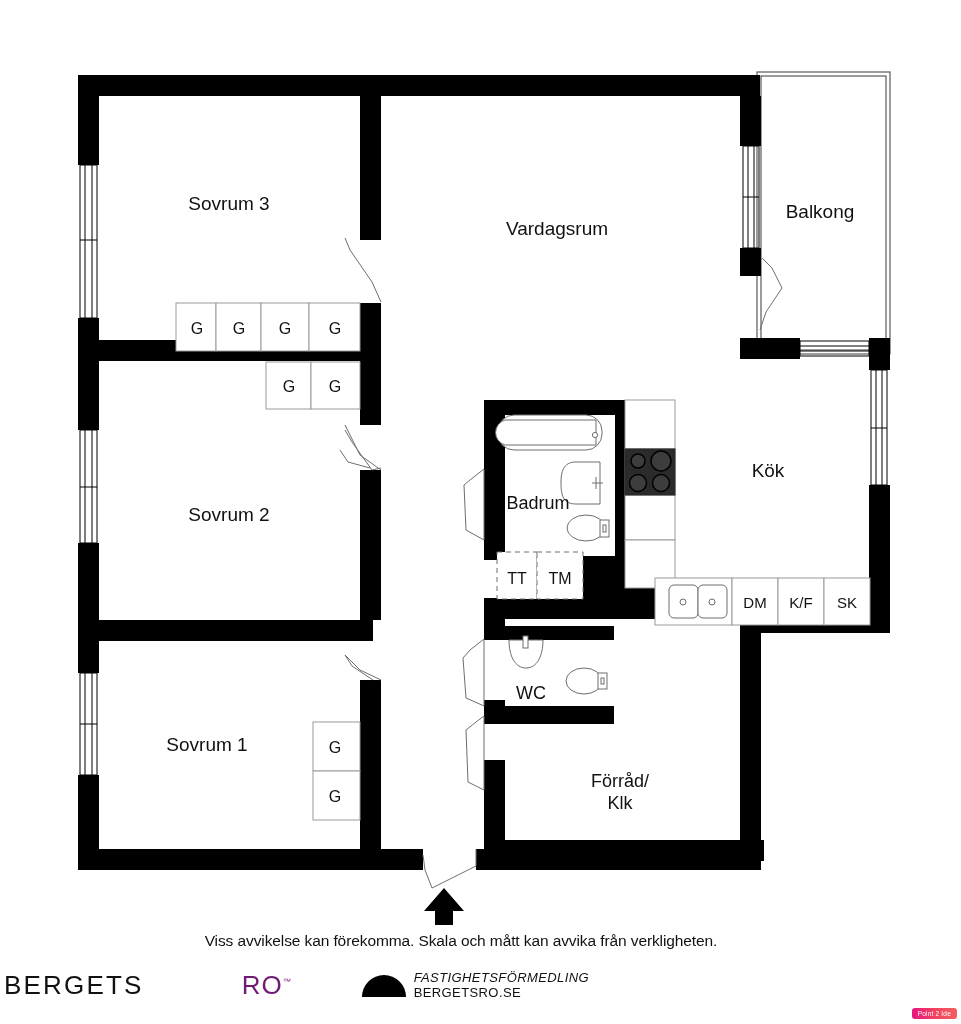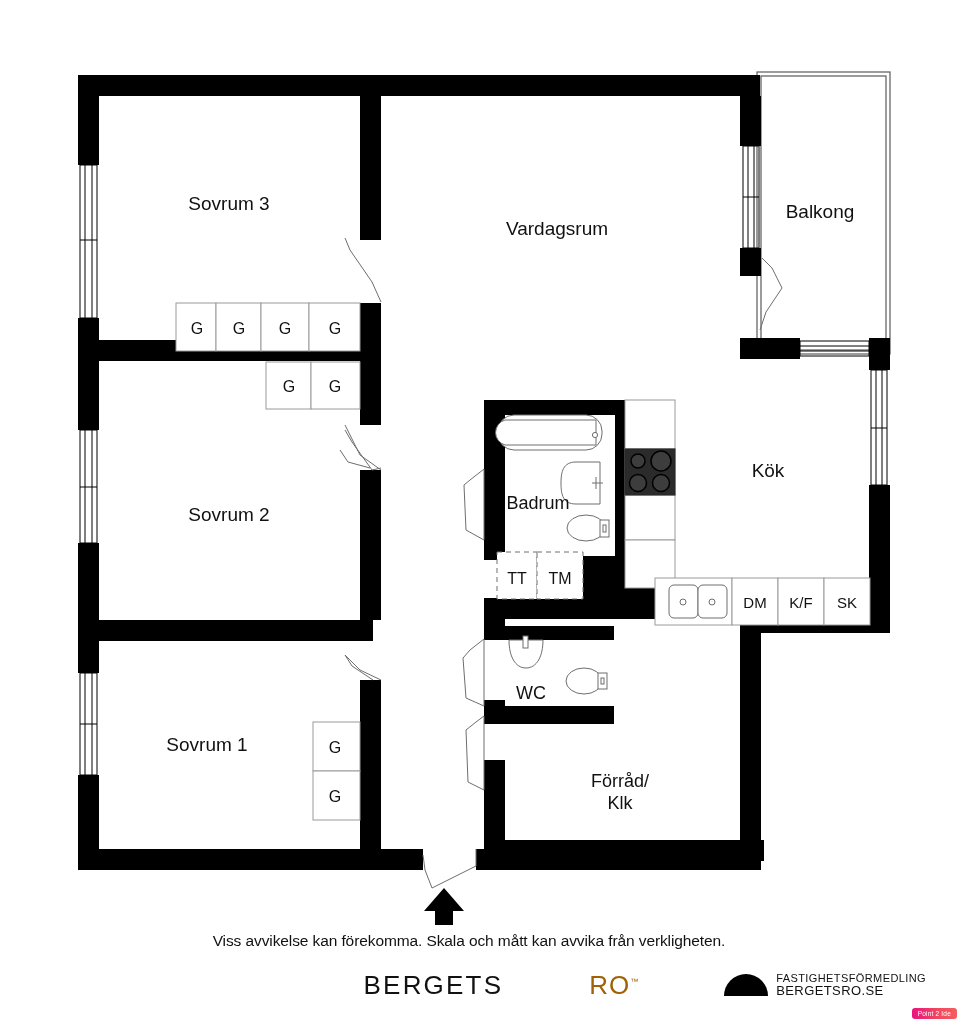--- a/index.html
+++ b/index.html
@@ -21,44 +21,44 @@
   .thinline{fill:none;stroke:#000;stroke-width:1;}
   .cab{fill:#ffffff;stroke:#9a9a9a;stroke-width:1;}
   .cabdash{fill:#ffffff;stroke:#6e6e6e;stroke-width:1;stroke-dasharray:5 4;}
   .fix{fill:#ffffff;stroke:#6e6e6e;stroke-width:1;}
   .stove{fill:#2b2b2b;stroke:#2b2b2b;}
   .burner{fill:#3d3d3d;stroke:#000;stroke-width:1.5;}
   .doorarc{fill:none;stroke:#6e6e6e;stroke-width:1;}
   .balcony-edge{fill:none;stroke:#5a5a5a;stroke-width:1.2;}
 
   #footer{
-    position:absolute;left:12px;top:932px;width:914px;text-align:center;
+    position:absolute;left:4px;top:932px;width:914px;text-align:center;
   }
   #disclaimer{
     font-size:15.5px;color:#111;letter-spacing:-0.1px;white-space:nowrap;
   }
   #logos{
-    margin-top:20px;display:flex;align-items:center;justify-content:flex-end;gap:0px;
+    margin-top:20px;display:flex;align-items:center;justify-content:flex-start;gap:12px;
   }
   .logo-slot{display:flex;align-items:center;}
   #brand-bergets{
     font-size:26px;letter-spacing:2.2px;font-weight:400;color:#111;
     margin-right:86px;
   }
   #brand-ro{
-    font-size:26px;letter-spacing:1px;color:#a16207;position:relative;margin-right:86px;
+    font-size:26px;letter-spacing:1px;color:#701a75;position:relative;margin-right:59px;
   }
   #brand-ro sup{font-size:8px;vertical-align:super;letter-spacing:0;}
   #agency{display:flex;align-items:center;gap:8px;}
   #agency-mark{
     width:44px;height:22px;background:#000;
     border-radius:22px 22px 0 0;
   }
   #agency-text{line-height:1.15;text-align:left;}
-  #agency-line1{font-size:11px;letter-spacing:0.4px;color:#111;}
+  #agency-line1{font-size:13px;letter-spacing:0.4px;color:#111;font-style:italic;}
   #agency-line2{font-size:13px;letter-spacing:0.4px;color:#111;}
 
   #corner-badge{
     position:absolute;right:4px;bottom:5px;
     padding:2px 6px;border-radius:3px;
     background:linear-gradient(90deg,#e8147f 0%,#f2465f 55%,#f25f5f 100%);
     color:#fff;font-size:6.5px;letter-spacing:0.2px;white-space:nowrap;
     font-family:"Liberation Sans",sans-serif;
   }
 </style>

